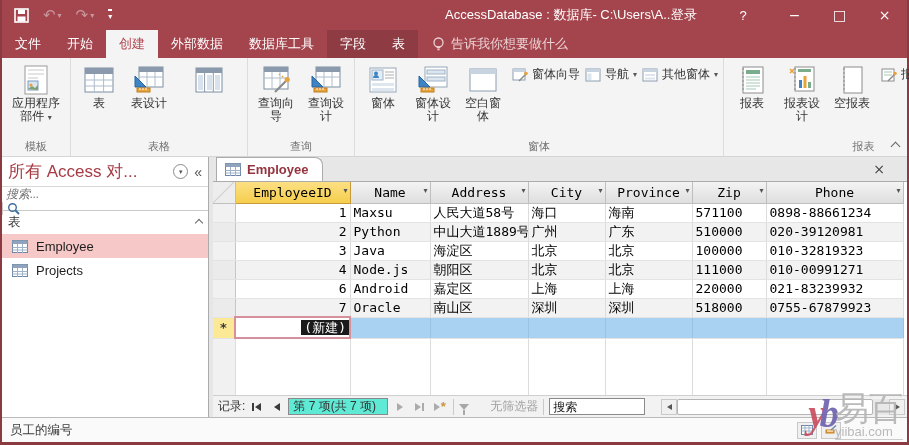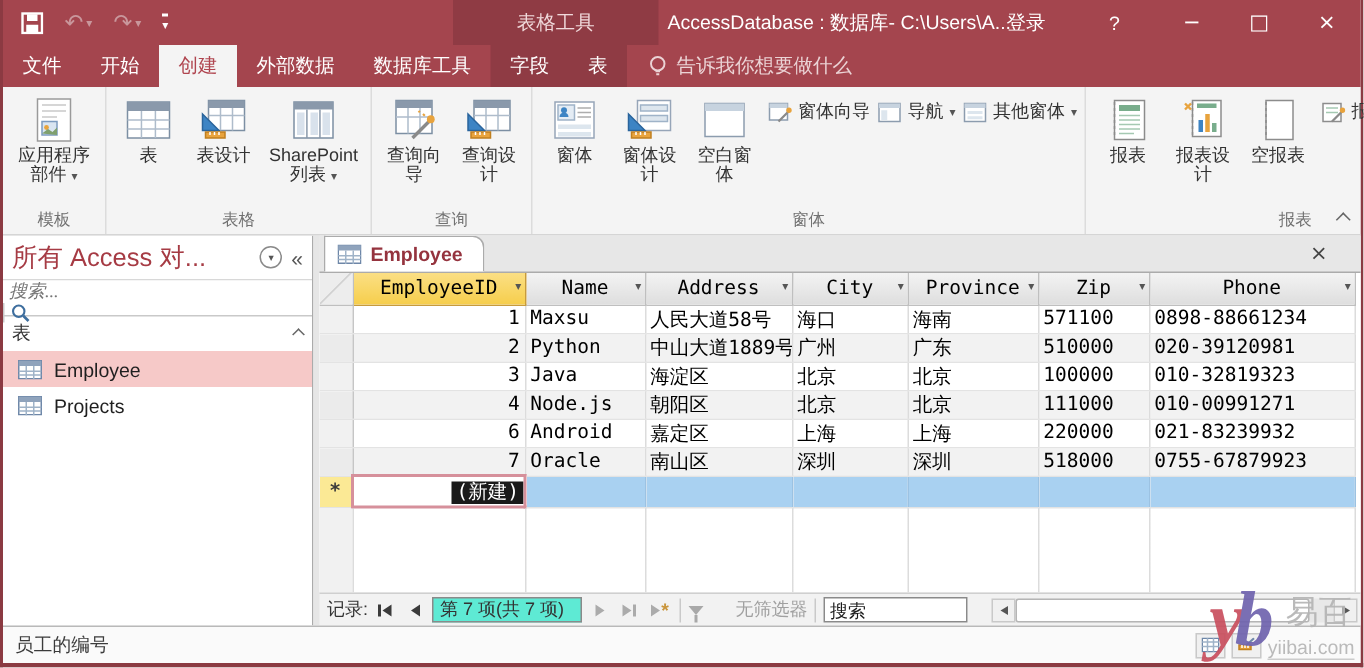--- a/index.html
+++ b/index.html
@@ -110,24 +110,24 @@
   .strack { width:212px; height:16px; background:#E8E8E8; display:flex; }
   .sthumb { width:196px; height:16px; background:#fff; border:1px solid #B5B5B5; border-radius:2px; }
 
   
   .statusbar { height:25px; background:#FAFAFA; border-top:1px solid #B9B9B9; display:flex; align-items:center; padding:0 8px; font-size:12.5px; color:#3B3B3B; flex:0 0 25px; }
   .viewbtns { margin-left:auto; margin-right:58px; display:flex; gap:4px; }
   .viewbtn { width:20px; height:17px; display:flex; align-items:center; justify-content:center; border:1px solid #C9C9C9; background:#F0F0F0; }
 
   
   .watermark { position:absolute; right:4px; bottom:2px; display:flex; align-items:flex-start; z-index:20; pointer-events:none; opacity:.92; }
-  .wm-logo { font-style:italic; font-weight:bold; font-size:52px; line-height:44px; letter-spacing:-6px; font-family:"Liberation Serif","DejaVu Serif",serif; }
+  .wm-logo { font-style:italic; font-weight:bold; font-size:39px; line-height:44px; letter-spacing:-6px; font-family:"Liberation Serif","DejaVu Serif",serif; }
   .wm-logo .l1 { color:#C94F5E; } .wm-logo .l2 { color:#6F63AE; }
   .wm-text { display:flex; flex-direction:column; margin-left:2px; }
-  .wm-name { font-size:22px; color:#B5B5B5; line-height:32px;margin-left:12px; }
+  .wm-name { font-size:34px; color:#B5B5B5; line-height:32px; }
   .wm-domain { font-size:13px; color:#B5B5B5; border-bottom:1px solid #C9C9C9; }
 
   svg { display:block; }
 </style>
 </head>
 <body>
 
 <div class="window">
 
   <div class="titlebar">
@@ -136,21 +136,20 @@
         <svg width="15" height="15" viewBox="0 0 15 15">
             <rect x="1" y="1" width="13" height="13" fill="none" stroke="#fff" stroke-width="1.6"></rect>
             <rect x="4" y="1.5" width="7" height="4.5" fill="#fff"></rect>
             <rect x="3.5" y="8.5" width="8" height="5" fill="#fff"></rect>
           </svg>
       </span>
       <span class="btn undo">↶<span class="qat-dd" style="border:none;color:#C9979C;margin-left:2px;">▾</span></span>
       <span class="btn redo">↷<span class="qat-dd" style="border:none;color:#C9979C;margin-left:2px;">▾</span></span>
       <span class="btn qat-dd">▾</span>
     </div>
-    <div class="ctx-panel">表格工具</div>
     <div class="wtitle">AccessDatabase : 数据库- C:\Users\A...</div>
     <div class="tb-right">
       <div class="signin">登录</div>
       <div class="helpq">?</div>
       <div class="winbtn">−</div>
       <div class="winbtn">□</div>
       <div class="winbtn">×</div>
     </div>
   </div>
 
@@ -224,21 +223,20 @@
           <span class="ic">
             <svg width="28" height="26" viewBox="0 0 28 26">
                 <rect x="1" y="1" width="26" height="24" fill="#fff" stroke="#7C8FA3"></rect>
                 <rect x="1" y="1" width="26" height="5" fill="#8A99AB"></rect>
                 <path d="M9.6 6v19M18.3 6v19" stroke="#8A99AB"></path>
                 <rect x="3" y="8" width="5" height="15" fill="#D9E2EC"></rect>
                 <rect x="12" y="8" width="5" height="15" fill="#D9E2EC"></rect>
                 <rect x="20" y="8" width="5" height="15" fill="#D9E2EC"></rect>
               </svg>
           </span>
-          <span class="lbl"><span>SharePoint 列表</span> <span class="dd-arrow">▾</span></span>
         </div>
       </div>
       <div class="rgroup-name">表格</div>
     </div>
 
     <div class="rgroup">
       <div class="rgroup-body">
         <div class="bigbtn">
           <span class="ic">
             <svg width="30" height="28" viewBox="0 0 30 28">

